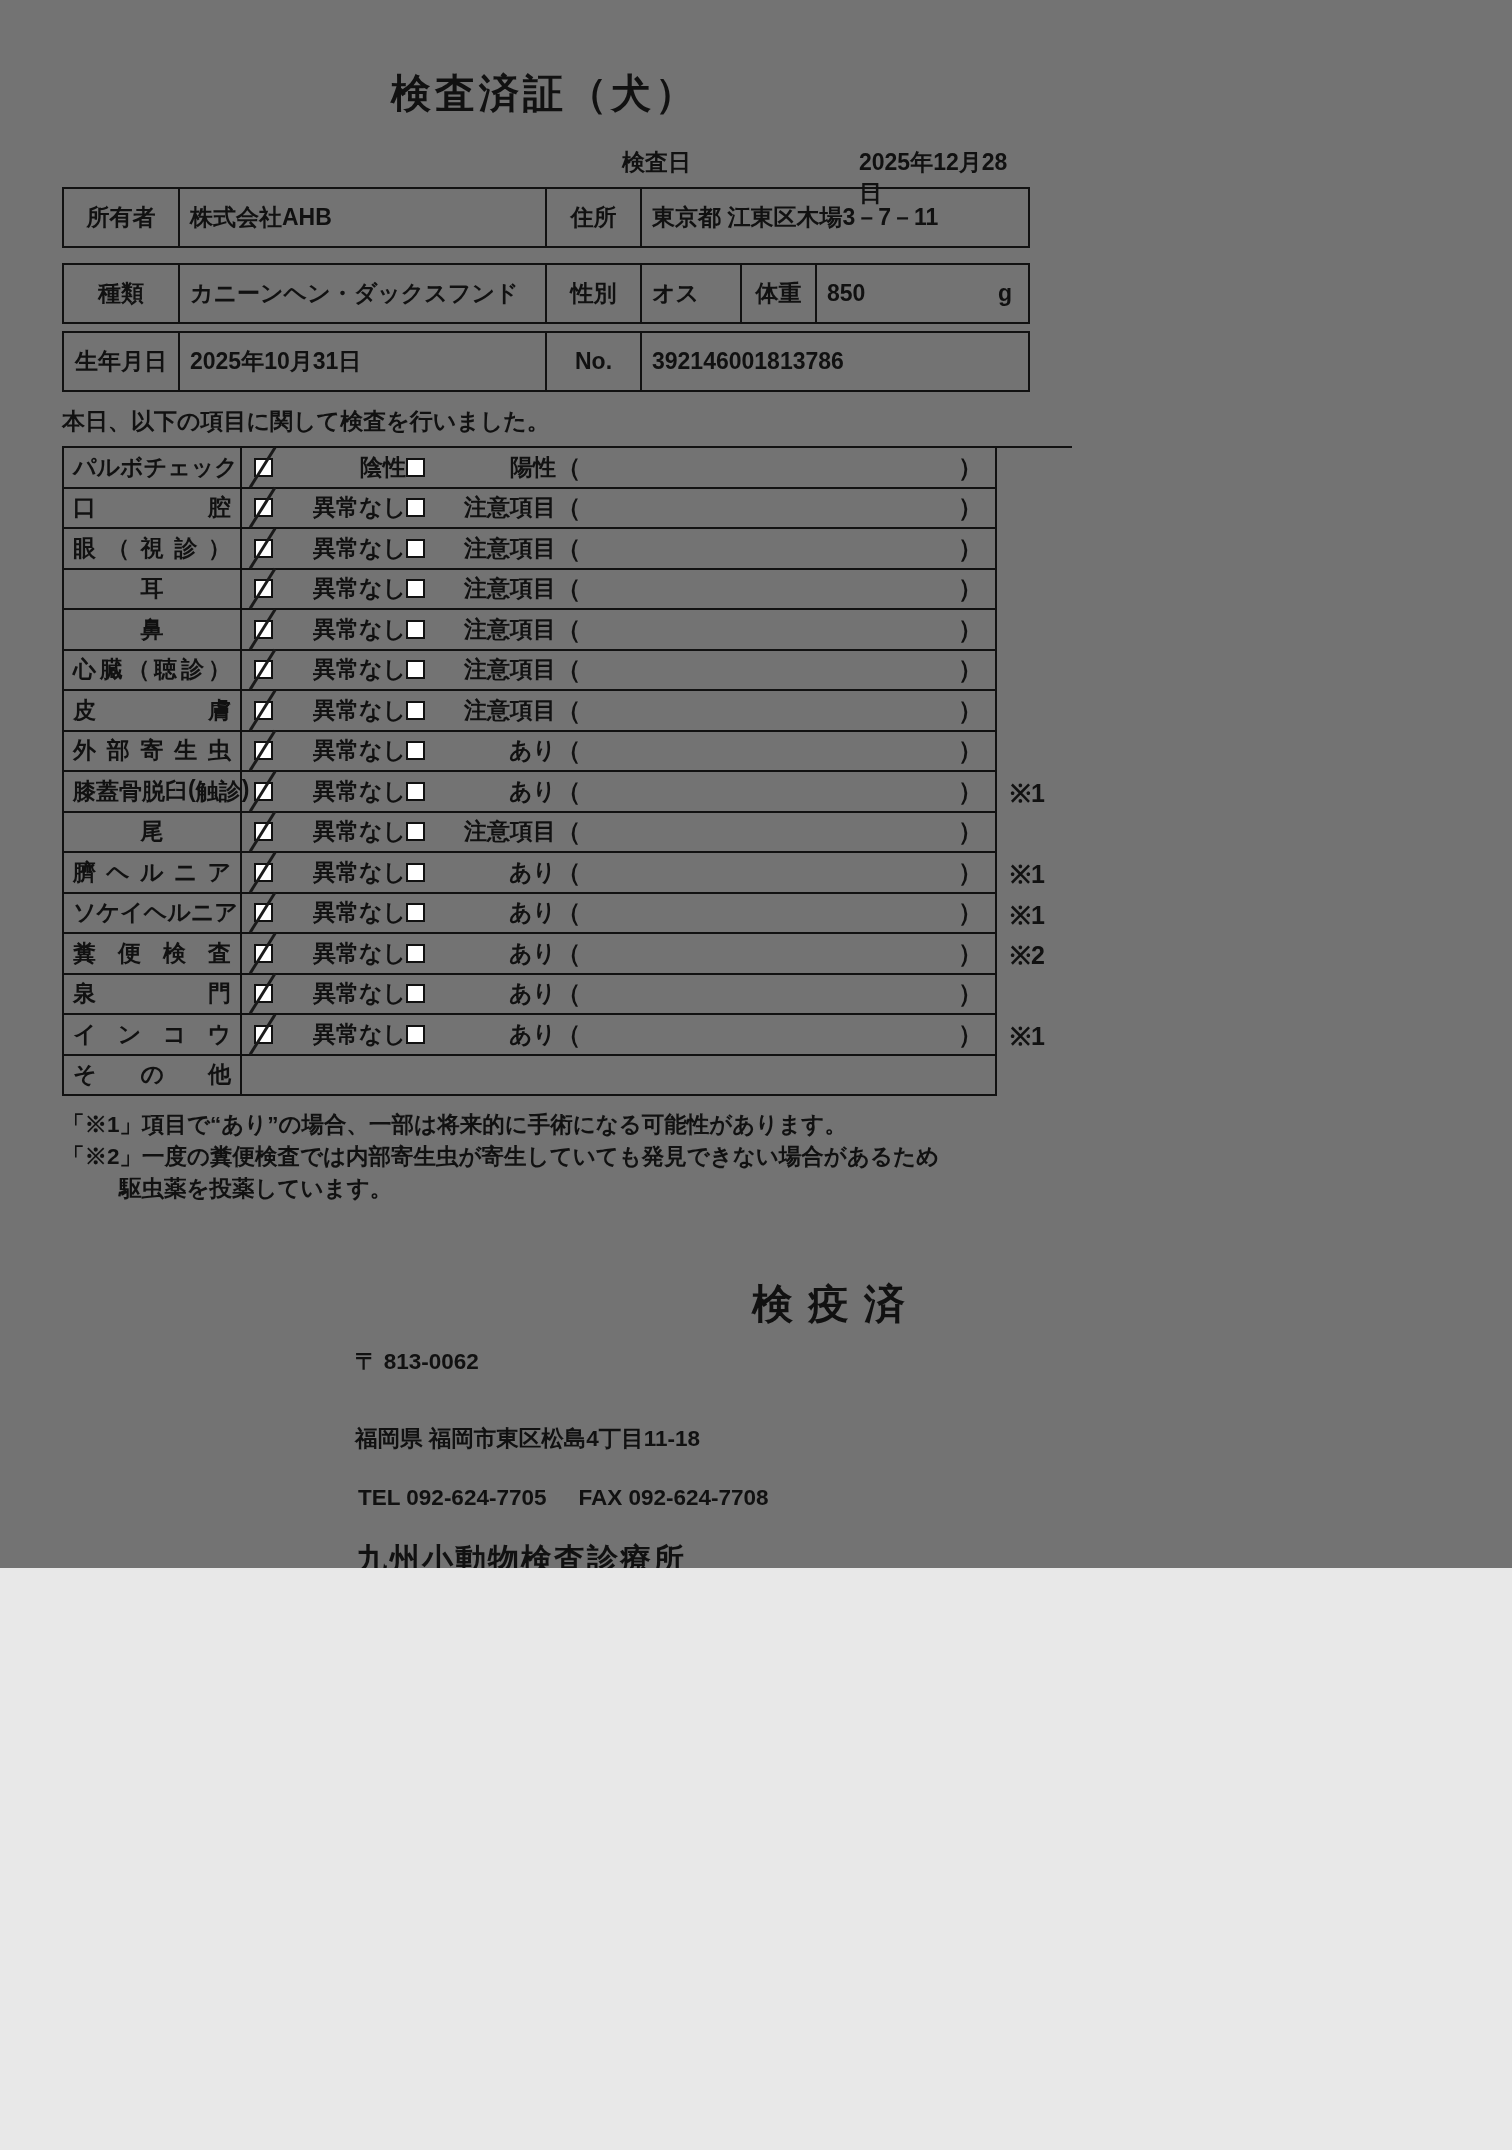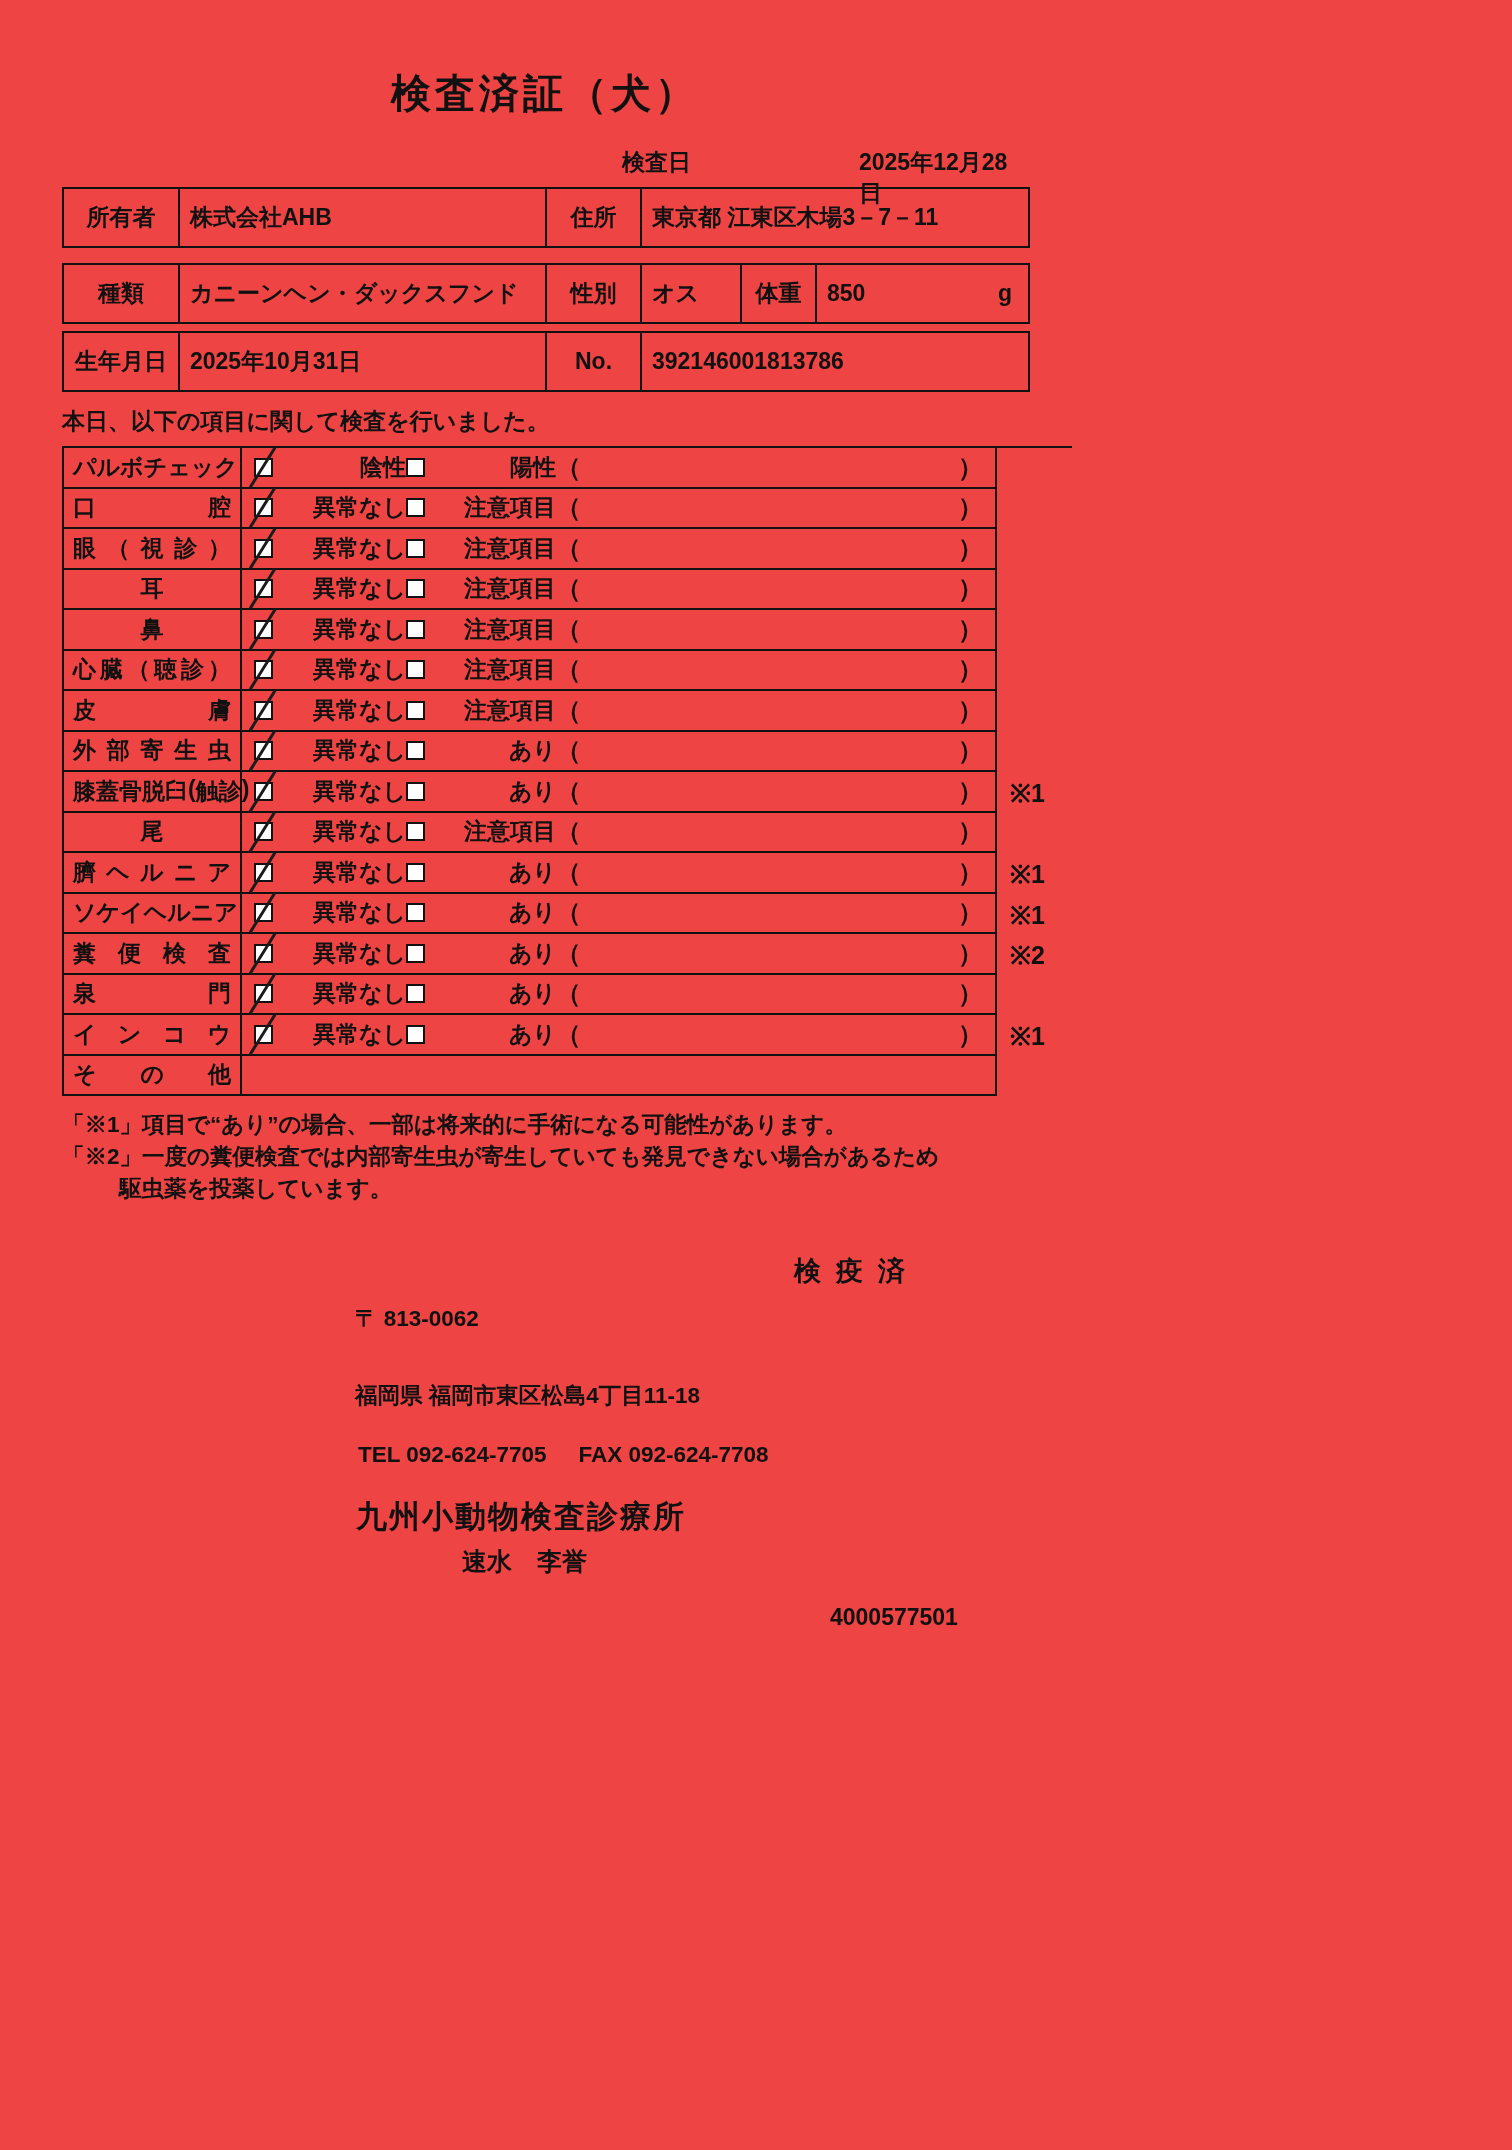--- a/index.html
+++ b/index.html
@@ -1,17 +1,17 @@
 <!DOCTYPE html>
 <html><head>
 <meta charset="utf-8">
 <style>
   * { margin:0; padding:0; box-sizing:border-box; }
   body { background:#e8e8e8; font-family:"Liberation Sans", sans-serif; color:#111; }
-  .page { width:1512px; height:2150px; background:#ef4444; position:relative; overflow:hidden; }
+  .page { width:1512px; height:1568px; background:#737373; position:relative; overflow:hidden; }
   .content { position:absolute; left:62px; top:0; width:966px; }
 
   .doc-title { margin-top:66px; text-align:center; font-size:40px; font-weight:700; letter-spacing:4px; }
 
   .date-row { position:relative; height:32px; margin-top:26px; font-size:23px; font-weight:600; }
   .date-label { position:absolute; left:560px; }
   .date-value { position:absolute; left:797px; }
 
   table.info { border-collapse:collapse; table-layout:fixed; width:966px; }
   table.info td { border:2.5px solid #111; font-size:23px; font-weight:600; height:39px; padding:13px 10px; overflow:hidden; white-space:nowrap; }
@@ -41,21 +41,21 @@
   .paren { font-size:25px; font-weight:600; }
   .spacer { flex:1; }
   .paren-close { margin-right:12px; }
   .insp-note { width:75px; display:flex; align-items:center; padding-left:13px; font-size:25px; font-weight:700; }
 
   .footnotes { margin-top:13px; font-size:22.5px; font-weight:600; line-height:1.42; }
   .footnote.indent { padding-left:57px; }
 
   .sign-row { display:flex; margin-top:20px; width:966px; }
   .disclaimer { font-size:25px; font-weight:700; line-height:1.5; }
-  .stamp { margin-left:auto; margin-right:108px; margin-top:28px; font-size:27px; font-weight:700; letter-spacing:15px; white-space:nowrap; }
+  .stamp { margin-left:auto; margin-right:108px; margin-top:52px; font-size:41px; font-weight:700; letter-spacing:15px; white-space:nowrap; }
 
   .clinic-postal-row { display:flex; gap:46px; margin-top:14px; margin-left:293px; font-size:22.5px; font-weight:600;flex-direction:column; }
   .clinic-tel-row { display:flex; gap:32px; margin-top:31px; margin-left:296px; font-size:22.5px; font-weight:600; }
   .clinic-name { margin-top:28px; margin-left:294px; font-size:31px; font-weight:700; letter-spacing:2px; }
   .vet-name { margin-top:7px; margin-left:400px; font-size:25px; font-weight:700; }
   .serial { margin-top:26px; margin-left:768px; font-size:23px; font-weight:600; }
 </style>
 </head>
 <body>
 

